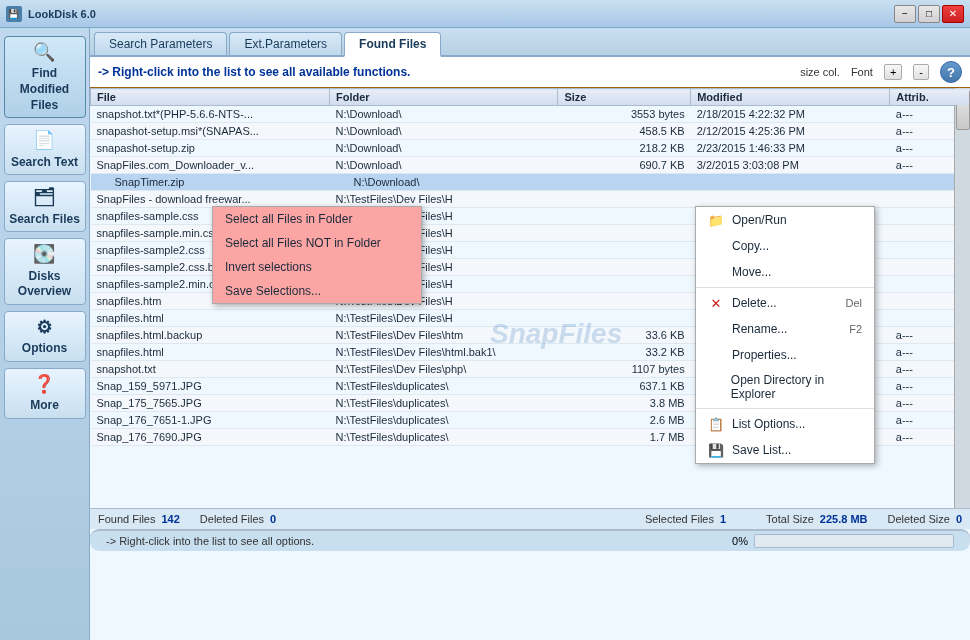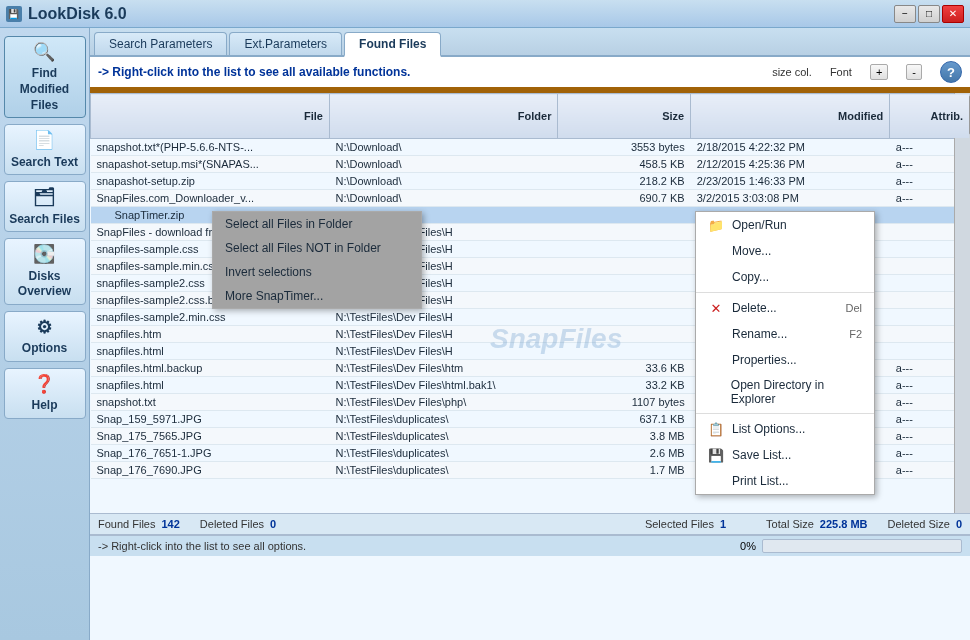--- a/index.html
+++ b/index.html
@@ -10,21 +10,21 @@
       background: linear-gradient(to bottom, #c8dff0, #a8c8e8);
       height: 28px;
       display: flex;
       align-items: center;
       justify-content: space-between;
       padding: 0 6px;
       border-bottom: 1px solid #7aa8cc;
     }
     .title-bar-left { display: flex; align-items: center; gap: 6px; }
     .title-bar-icon { width: 16px; height: 16px; background: #4a7faa; border-radius: 2px; display: flex; align-items: center; justify-content: center; color: white; font-size: 9px; }
-    .title-bar-text { font-size: 16px; font-weight: bold; color: #1a3a5a; }
+    .title-bar-text { font-size: 11px; font-weight: bold; color: #1a3a5a; }
     .title-bar-buttons { display: flex; gap: 2px; }
     .title-btn { width: 22px; height: 18px; border: 1px solid #888; border-radius: 2px; cursor: pointer; display: flex; align-items: center; justify-content: center; font-size: 10px; background: linear-gradient(to bottom, #e8e8e8, #d0d0d0); }
     .title-btn.close { background: linear-gradient(to bottom, #f04040, #cc2020); color: white; border-color: #a00; }
     .title-btn.maximize { background: linear-gradient(to bottom, #e8e8e8, #d0d0d0); }
 
     
     .main-container { display: flex; height: 612px; }
 
     
     .sidebar {
@@ -88,22 +88,22 @@
       font-weight: bold;
       z-index: 1;
     }
 
     
     .toolbar-row {
       display: flex;
       align-items: center;
       padding: 4px 8px;
       background: white;
-      border-bottom: 6px solid #a16207;
-      gap: 18px;
+      border-bottom: 1px solid #a16207;
+      gap: 11px;
     }
     .info-text { color: #003399; font-weight: bold; flex: 1; font-size: 12px; }
     .size-col-label { font-size: 11px; color: #333; }
     .font-label { font-size: 11px; color: #333; }
     .toolbar-btn {
       padding: 1px 5px;
       border: 1px solid #aaa;
       background: linear-gradient(to bottom, #f8f8f8, #e0e0e0);
       cursor: pointer;
       font-size: 11px;
@@ -117,22 +117,22 @@
       font-weight: bold;
       border: 1px solid #3366aa;
       cursor: pointer;
       display: flex; align-items: center; justify-content: center;
       font-size: 13px;
     }
     .file-list-table { width: 100%; border-collapse: collapse; }
     .file-list-table th {
       background: linear-gradient(to bottom, #e8eef8, #d0dced);
       border: 1px solid #aabbd0;
-      padding: 16px 6px;
-      text-align: right;
+      padding: 2px 6px;
+      text-align: left;
       font-size: 11px;
       font-weight: bold;
       color: #1a2a3a;
       position: sticky;
       top: 0;
       z-index: 2;
       margin-top: 8px;
     }
     .file-list-table td {
       border-bottom: 1px solid #dde8f0;
@@ -159,40 +159,41 @@
     .status-item { display: flex; gap: 6px; align-items: center; }
     .status-label { font-size: 11px; color: #333; }
     .status-value { font-size: 11px; color: #003399; font-weight: bold; }
 
     
     .bottom-bar {
       background: #c8dff0;
       border-top: 2px solid #aabbd0;
       display: flex;
       align-items: center;
-      padding: 3px 8px;
+      padding: 3px 16px;
       gap: 6px;
+      border-radius: 9px;
     }
     .bottom-text { font-size: 11px; color: #333; flex: 1; }
     .progress-bar { width: 200px; height: 14px; background: #e0e8f0; border: 1px solid #aabbd0; border-radius: 2px; }
     .progress-label { font-size: 11px; }
 
     
     .context-menu-overlay {
       position: absolute;
       top: 0; left: 0; right: 0; bottom: 0;
       z-index: 100;
       pointer-events: none;
     }
     .context-menu-left {
       position: absolute;
       top: 118px;
       left: 122px;
       width: 210px;
-      background: #a3a3a3;
+      background: #fca5a5;
       border: 1px solid #aaa;
       box-shadow: 2px 2px 6px rgba(0,0,0,0.3);
       z-index: 101;
       pointer-events: all;
     }
     .context-menu-right {
       position: absolute;
       top: 118px;
       left: 605px;
       width: 180px;
@@ -289,21 +290,21 @@
     <div class="sidebar-btn">
       <div class="sidebar-icon">💽</div>
       <span>Disks Overview</span>
     </div>
     <div class="sidebar-btn">
       <div class="sidebar-icon">⚙</div>
       <span>Options</span>
     </div>
     <div class="sidebar-btn">
       <div class="sidebar-icon">❓</div>
-      <span>Help</span>
+      <span>More</span>
     </div>
   </div>
 
   <div class="content-area">
 
     <div class="tabs-row">
       <div class="tab">
         <span>Search Parameters</span>
       </div>
       <div class="tab">
@@ -489,36 +490,36 @@
           <div class="cm-item">
             <span>Select all Files in Folder</span>
           </div>
           <div class="cm-item">
             <span>Select all Files NOT in Folder</span>
           </div>
           <div class="cm-item">
             <span>Invert selections</span>
           </div>
           <div class="cm-item">
-            <span>More SnapTimer...</span>
+            <span>Save Selections...</span>
           </div>
         </div>
 
         <div class="context-menu-right">
           <div class="cm-item">
             <span class="cm-icon">📁</span>
             <span>Open/Run</span>
           </div>
           <div class="cm-item">
             <span class="cm-icon"></span>
+            <span>Copy...</span>
+          </div>
+          <div class="cm-item">
+            <span class="cm-icon"></span>
             <span>Move...</span>
-          </div>
-          <div class="cm-item">
-            <span class="cm-icon"></span>
-            <span>Copy...</span>
           </div>
           <div class="cm-separator"></div>
           <div class="cm-item">
             <span class="cm-icon" style="color:#cc2020;">✕</span>
             <span>Delete...</span>
             <span class="shortcut">Del</span>
           </div>
           <div class="cm-item">
             <span class="cm-icon"></span>
             <span>Rename...</span>
@@ -533,24 +534,20 @@
             <span>Open Directory in Explorer</span>
           </div>
           <div class="cm-separator"></div>
           <div class="cm-item">
             <span class="cm-icon">📋</span>
             <span>List Options...</span>
           </div>
           <div class="cm-item">
             <span class="cm-icon">💾</span>
             <span>Save List...</span>
-          </div>
-          <div class="cm-item">
-            <span class="cm-icon"></span>
-            <span>Print List...</span>
           </div>
         </div>
 
         <div class="watermark" style="top:230px; left:400px; transform:none;">SnapFiles</div>
       </div>
     </div>
 
     <div class="status-bar" style="flex-wrap: wrap; row-gap: 2px;">
       <div class="status-item">
         <span class="status-label">Found Files</span>

